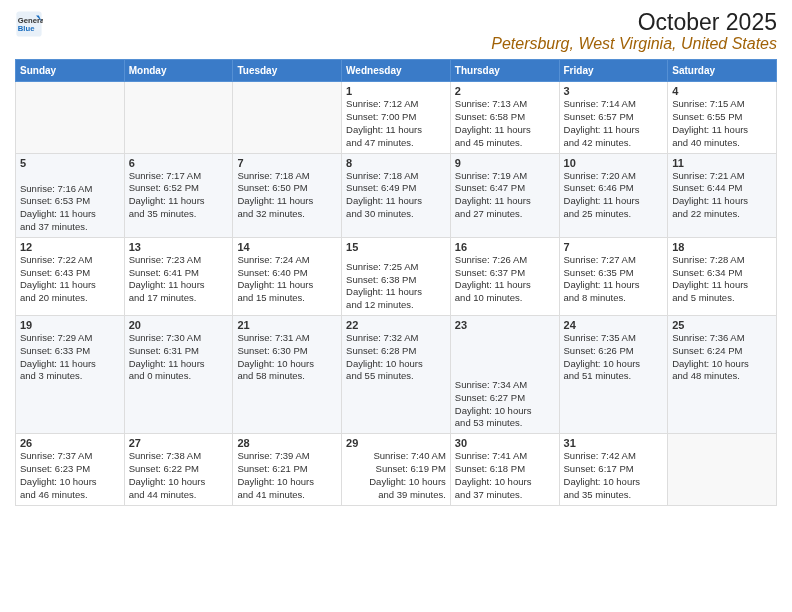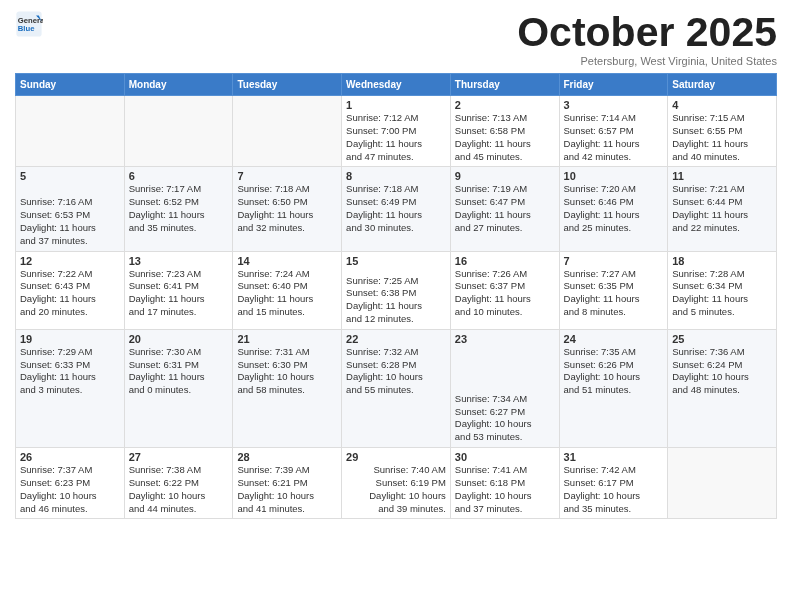--- a/index.html
+++ b/index.html
@@ -26,28 +26,29 @@
       gap: 4px;
     }
     .logo-icon {
       width: 28px;
       height: 28px;
     }
     .title-block {
       text-align: right;
     }
     .month-title {
-      font-size: 41px;
-      font-weight: bold;
+      font-size: 23px;
+      font-weight: normal;
       color: #222;
       line-height: 1.1;
     }
     .location {
-      font-size: 11px;
-      color: #737373;
+      font-size: 16px;
+      color: #a16207;
+      font-style: italic;
     }
     .calendar {
       width: 100%;
       border-collapse: collapse;
       margin-top: 4px;
     }
     .calendar th {
       background: #3a7bc8;
       color: #fff;
       font-size: 10px;

